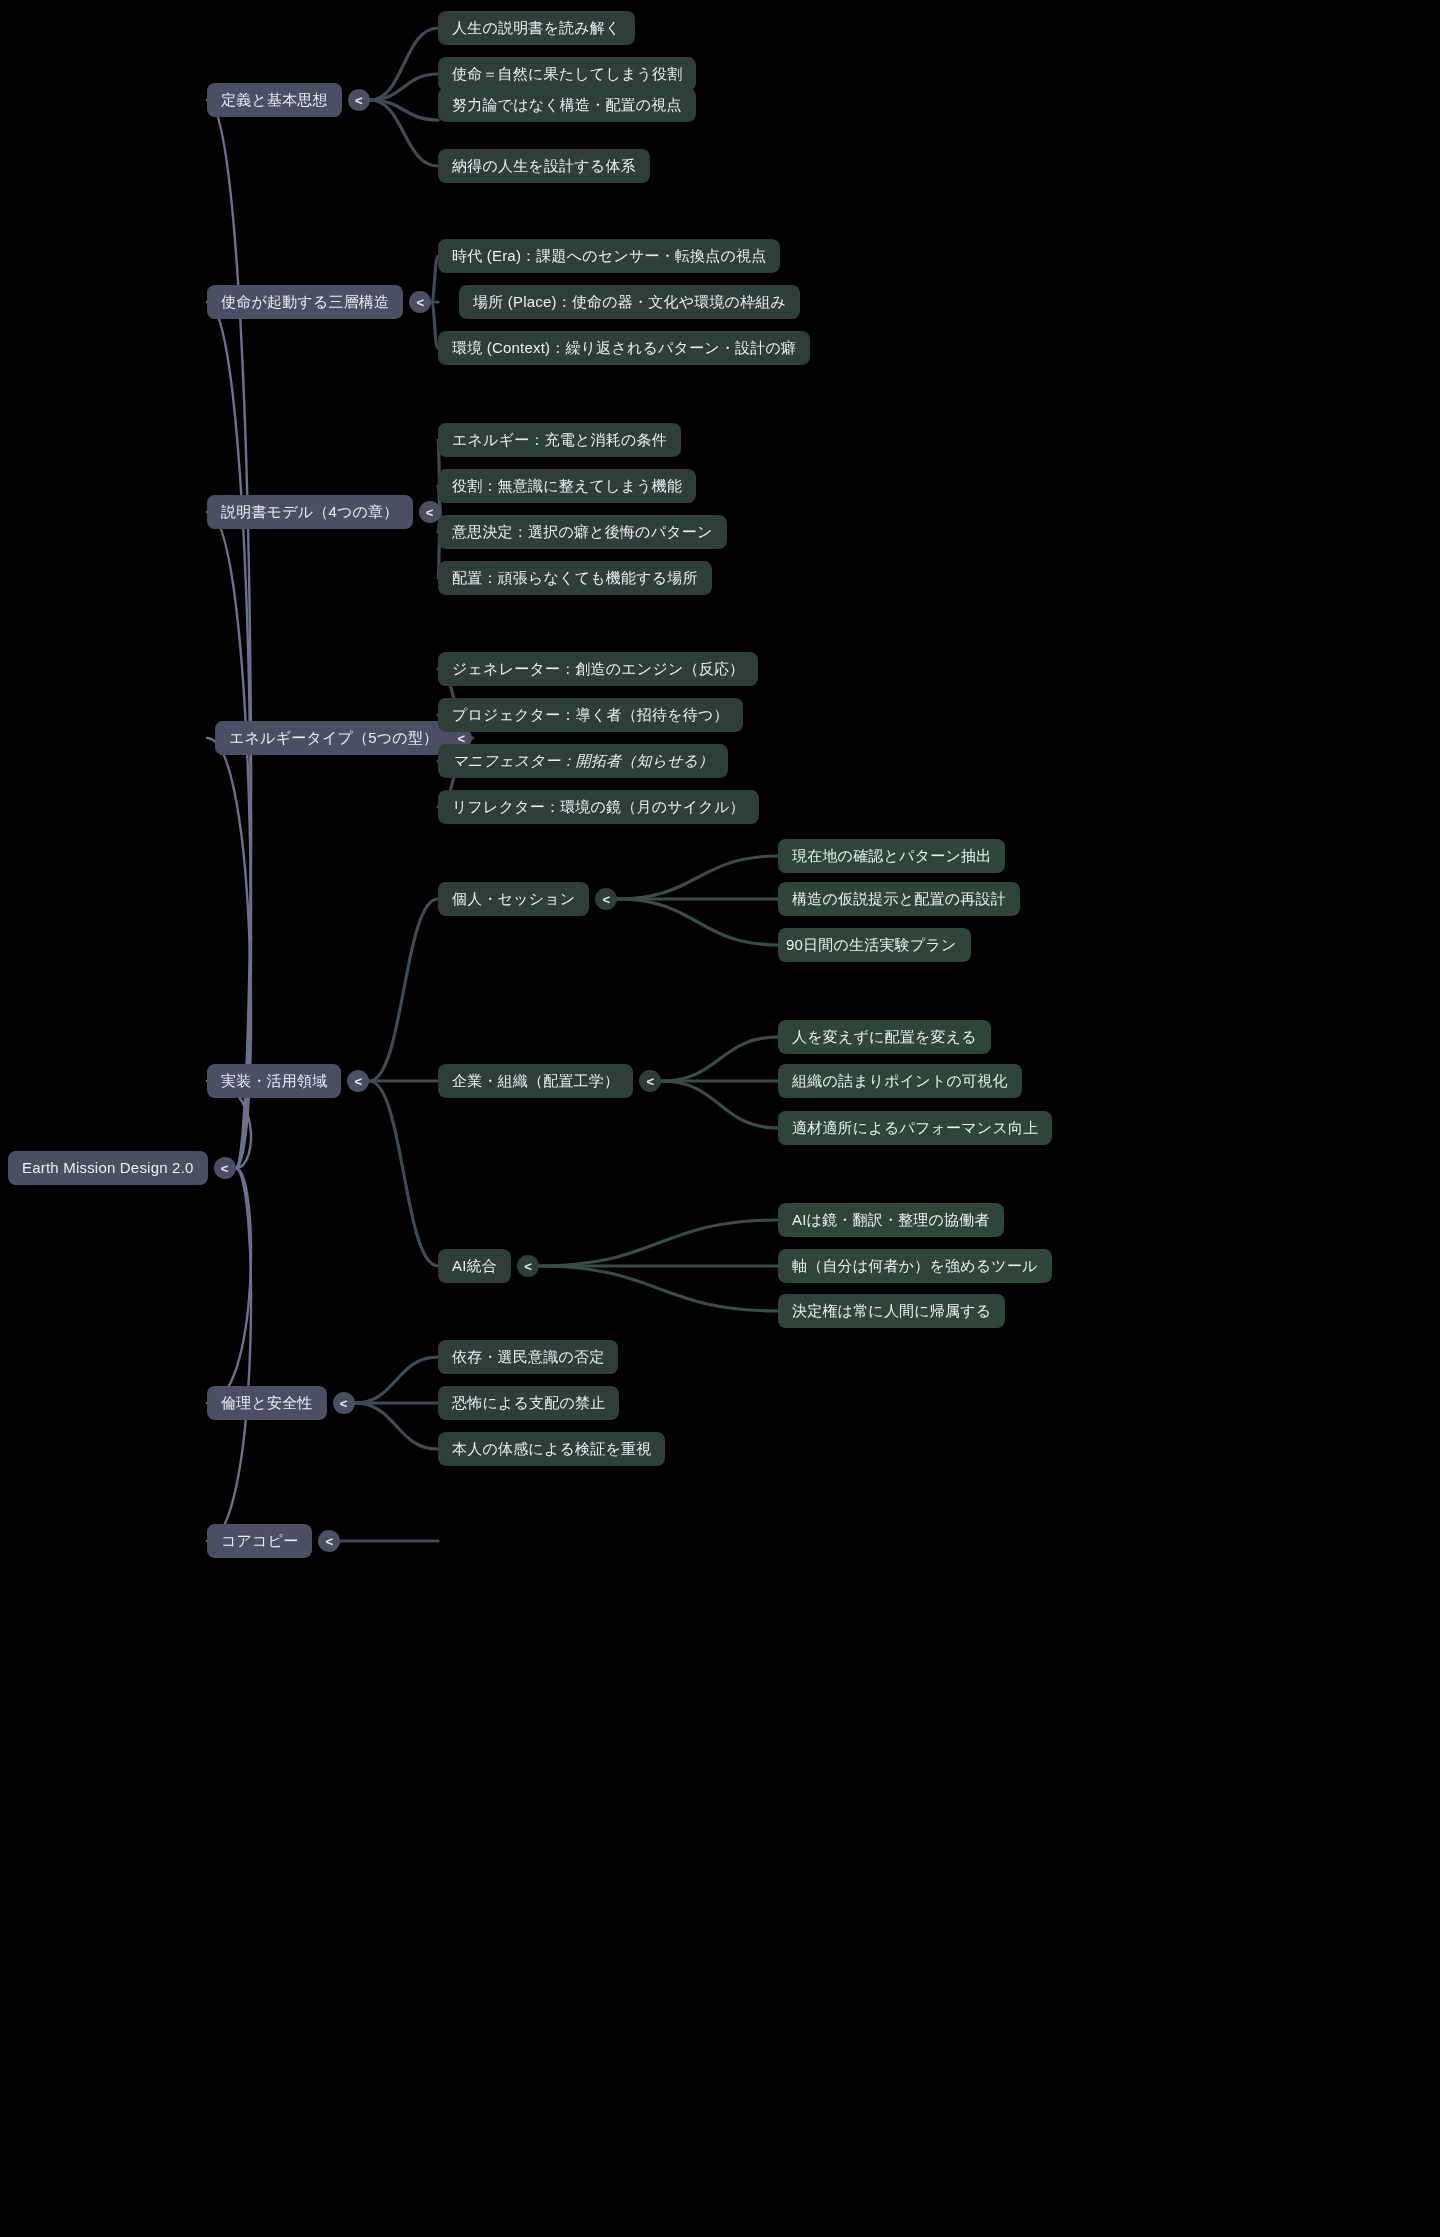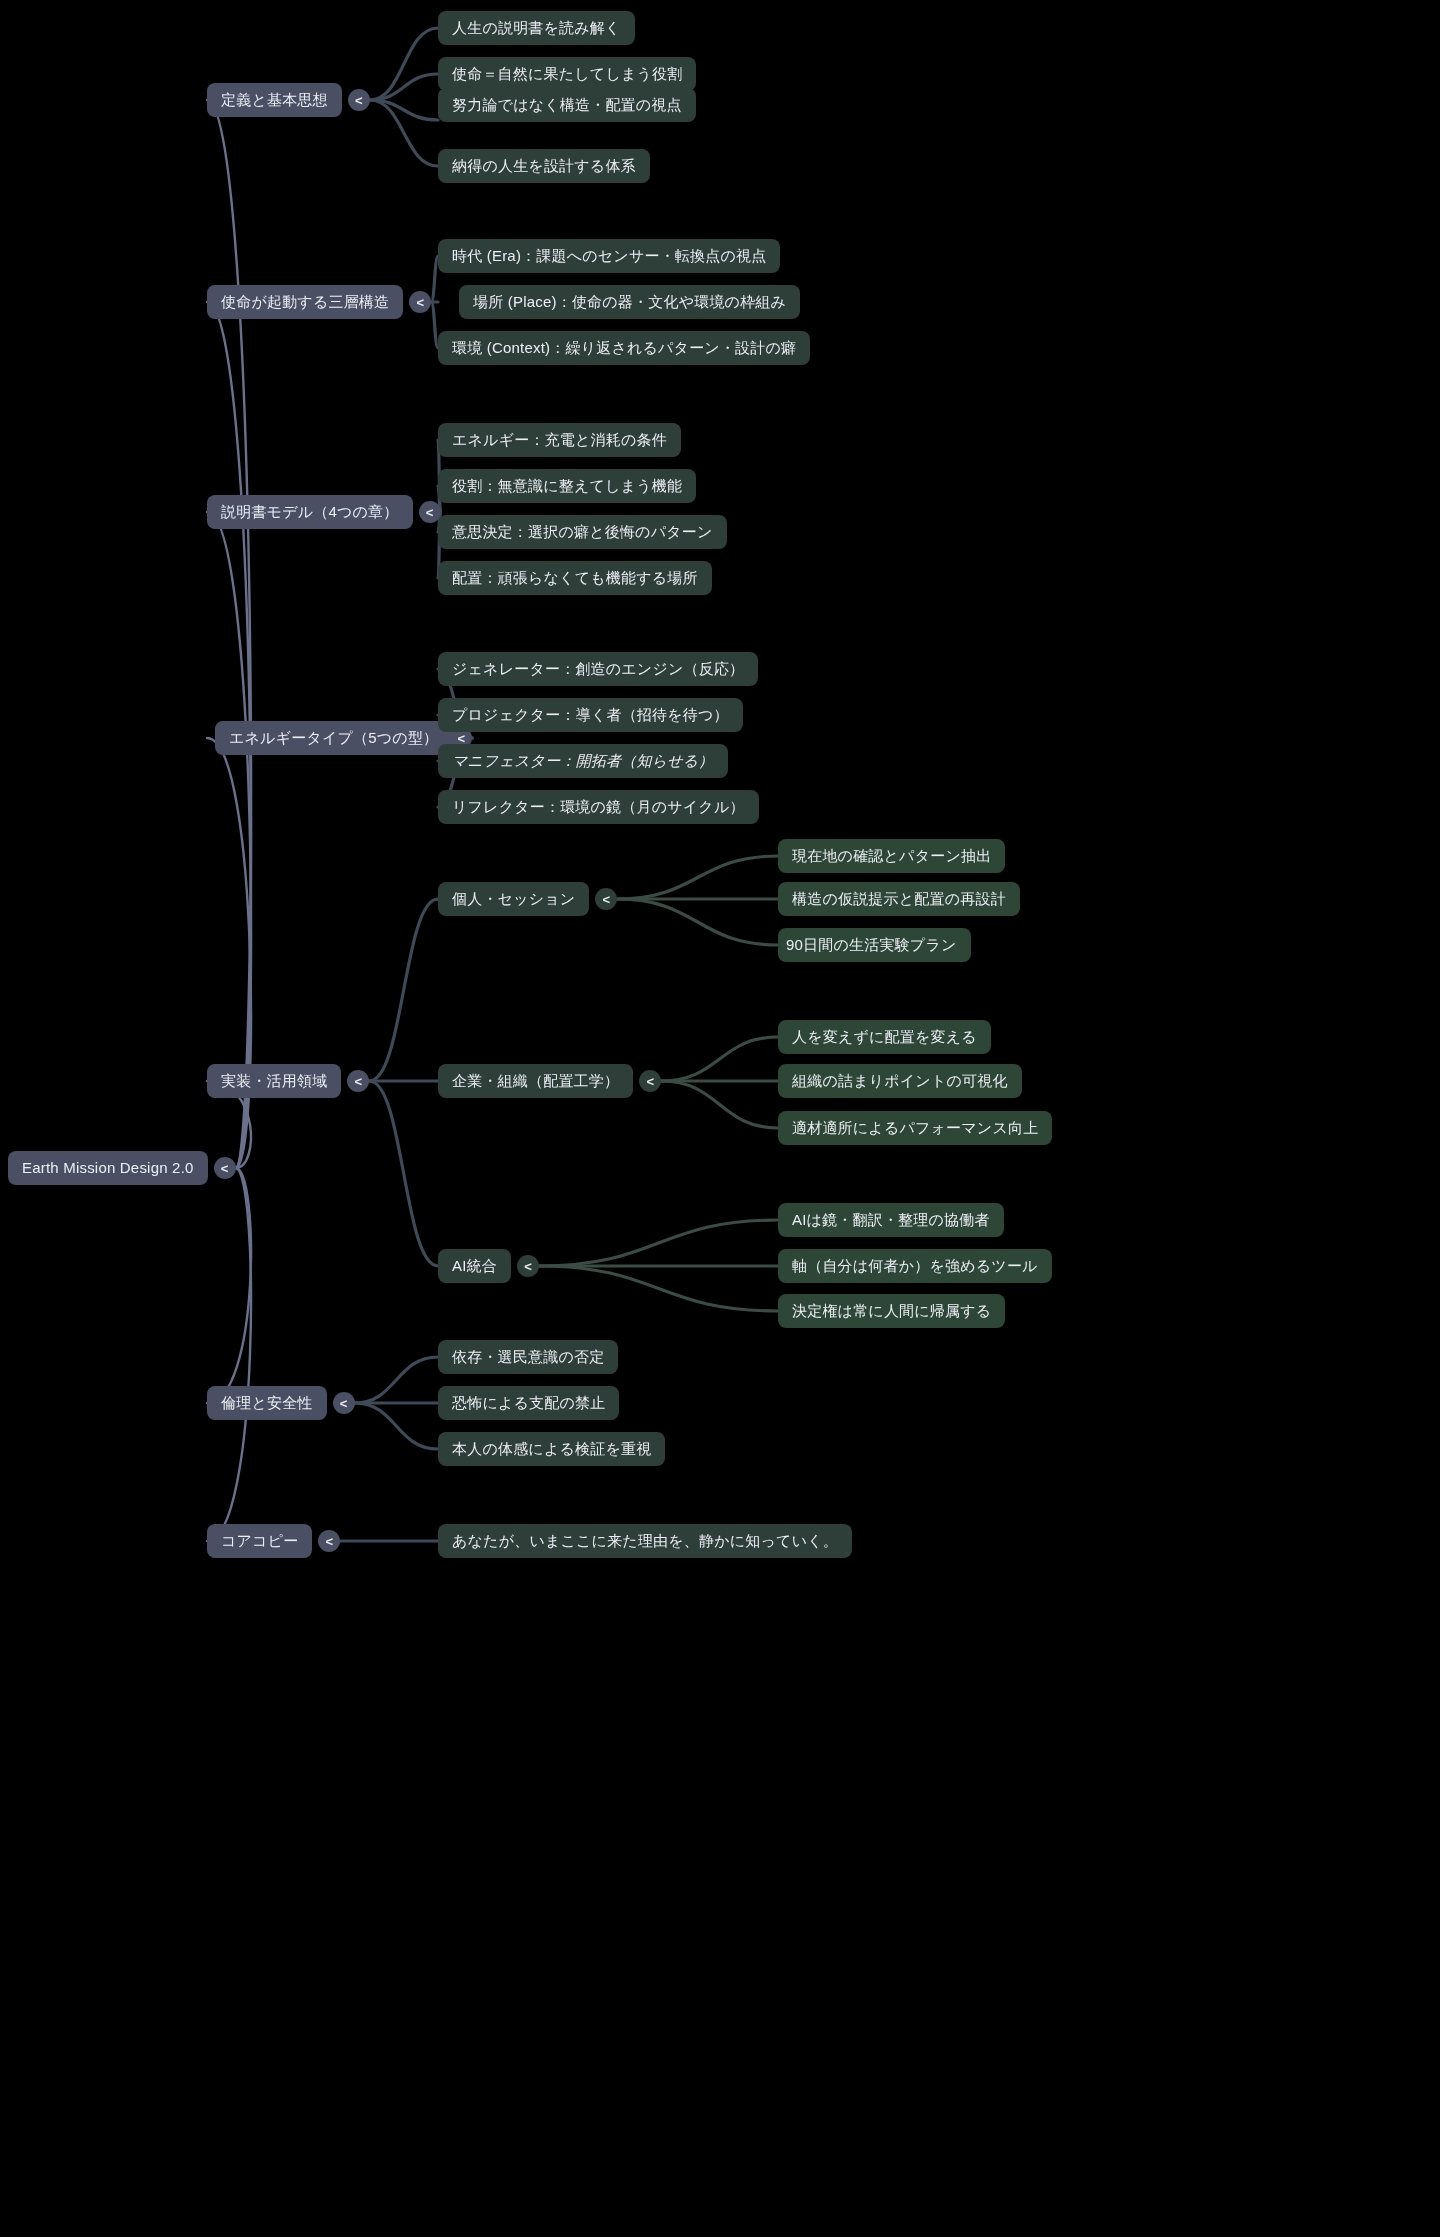--- a/index.html
+++ b/index.html
@@ -255,17 +255,14 @@
   <div class="node leaf" style="left:438px; top:1432px;">
     <span>本人の体感による検証を重視</span>
   </div>
 
   <div class="node branch" style="left:207px; top:1524px;">
     <span>コアコピー</span>
   </div>
   <div class="toggle t-dark" style="left: 318.406px; top: 1530px;">
     <span>&lt;</span>
   </div>
-  <div class="node leaf" style="left:438px; top:1524px;">
-    <span>あなたが、いまここに来た理由を、静かに知っていく。</span>
-  </div>
 
 </div>
 
 </body></html>

